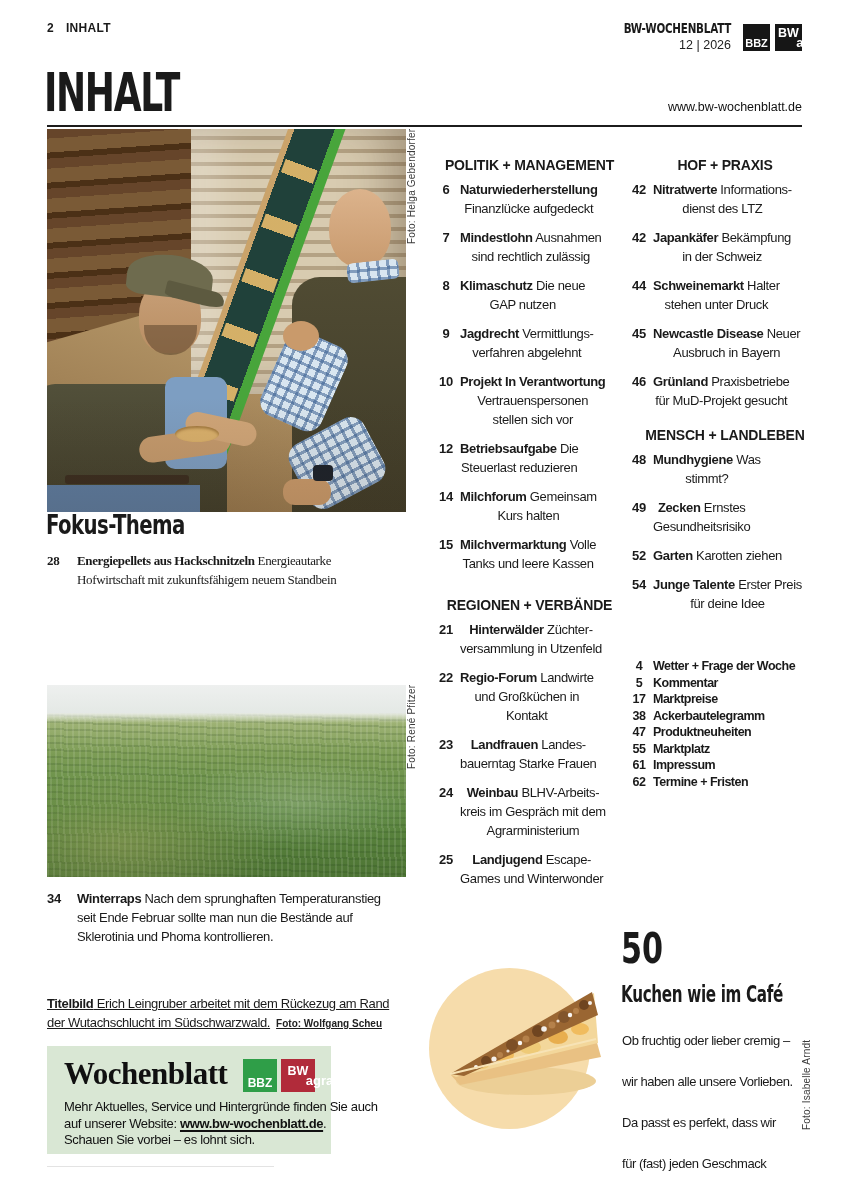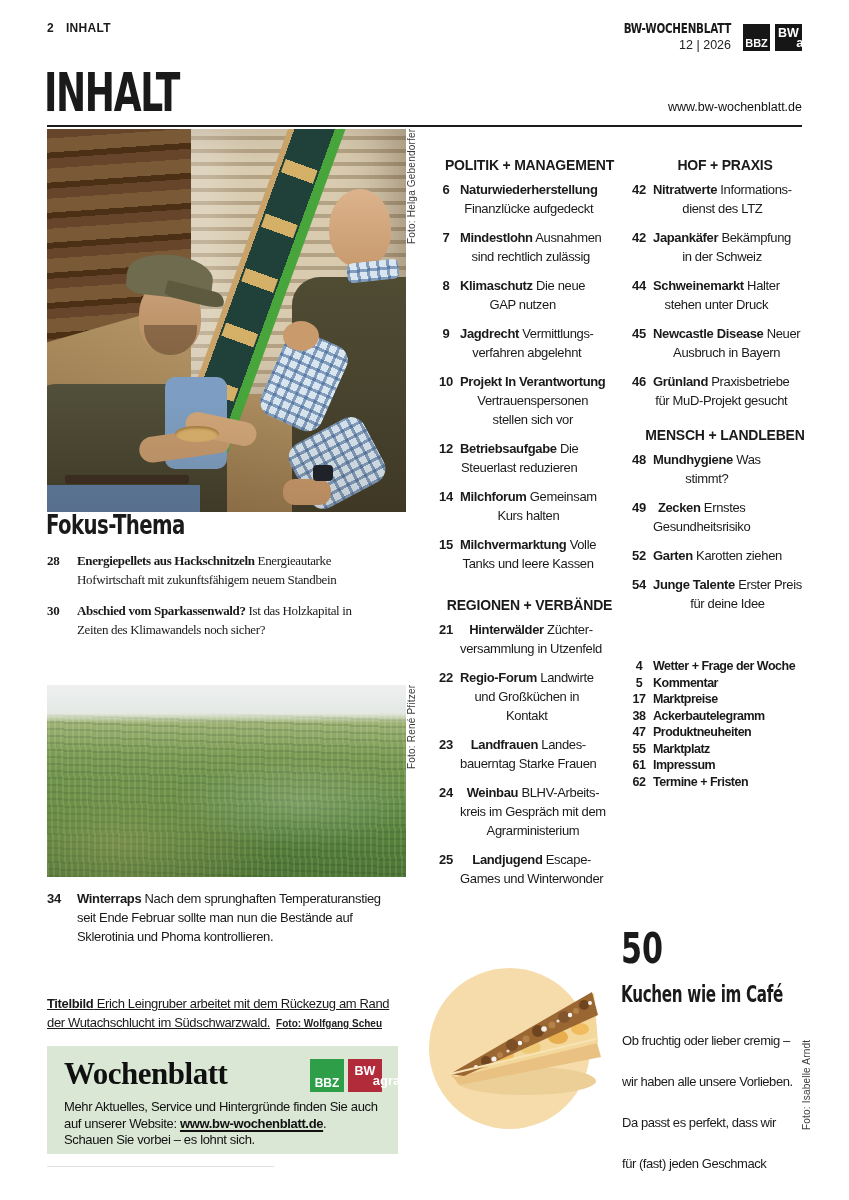--- a/index.html
+++ b/index.html
@@ -45,21 +45,21 @@
            transform:scaleX(.76);transform-origin:0 50%;white-space:nowrap;}
   .focus-list{position:absolute;left:47px;top:551px;width:370px;font-size:13px;letter-spacing:-.35px;line-height:19px;}
   .focus-list .entry{margin-bottom:12px;font-family:Liberation Serif, serif;}
   .focus-list .entry .num{flex:0 0 30px;}
   .wrap34{position:absolute;left:47px;top:889px;width:370px;font-size:13px;letter-spacing:-.35px;line-height:19px;}
   .wrap34 .entry .num{flex:0 0 30px;}
   .titelbild{position:absolute;left:47px;top:994px;width:370px;font-size:13px;letter-spacing:-.35px;line-height:19px;}
   .titelbild .ln{display:block;white-space:nowrap;text-decoration:underline;}
   .foto-inline{font-size:10px;font-weight:bold;letter-spacing:0;margin-left:6px;color:#222;}
   
-  .promo{position:absolute;left:47px;top:1046px;width:351px;height:108px;background:#d9e7d4;box-sizing:border-box;padding:11px 16px 0 17px;}
+  .promo{position:absolute;left:47px;top:1046px;width:284px;height:108px;background:#d9e7d4;box-sizing:border-box;padding:11px 16px 0 17px;}
   .promo-top{display:flex;justify-content:space-between;align-items:flex-start;}
   .promo-logo{font-family:"Liberation Serif","DejaVu Serif",serif;font-size:31px;font-weight:bold;letter-spacing:-.5px;line-height:34px;color:#101010;}
   .promo-boxes{display:flex;margin-top:2px;}
   .pbox{width:34px;height:33px;color:#fff;display:flex;flex-direction:column;align-items:center;box-sizing:border-box;}
   .pbox.green{background:#2f9e48;justify-content:flex-end;padding-bottom:2px;font-size:12px;font-weight:bold;margin-right:4px;}
   .pbox.red{background:#b12b3a;justify-content:center;}
   .promo-text{margin-top:7px;font-size:13px;letter-spacing:-.35px;line-height:16.5px;color:#111;}
   .promo-text .pl{display:block;white-space:nowrap;}
   .promo-link{font-weight:bold;color:#111;text-decoration:underline;text-decoration-thickness:1.5px;text-underline-offset:2px;}
   .endline{position:absolute;left:47px;top:1166px;width:227px;height:1px;background:#e3e3e3;}
@@ -185,27 +185,20 @@
 
   <h2 class="focus-h">Fokus-Thema</h2>
   <div class="focus-list" id="focus-entries">
       <div class="entry">
         <span class="num">28</span>
         <span class="txt">
           <span class="ln"><b>Energiepellets aus Hackschnitzeln</b><span> Energieautarke</span></span>
           <span class="ln"><span>Hofwirtschaft mit zukunftsfähigem neuem Standbein</span></span>
         </span>
       </div>
-      <div class="entry">
-        <span class="num">30</span>
-        <span class="txt">
-          <span class="ln"><b>Abschied vom Sparkassenwald?</b><span> Ist das Holzkapital in</span></span>
-          <span class="ln"><span>Zeiten des Klimawandels noch sicher?</span></span>
-        </span>
-      </div>
     </div>
 
   <div class="photo photo2">
     <div class="ph p2-sky"></div>
     <div class="ph p2-field"></div>
     <div class="ph p2-horizon"></div>
   </div>
   <div class="vcredit vc2">
       <span>Foto: René Pfitzer</span>
     </div>

